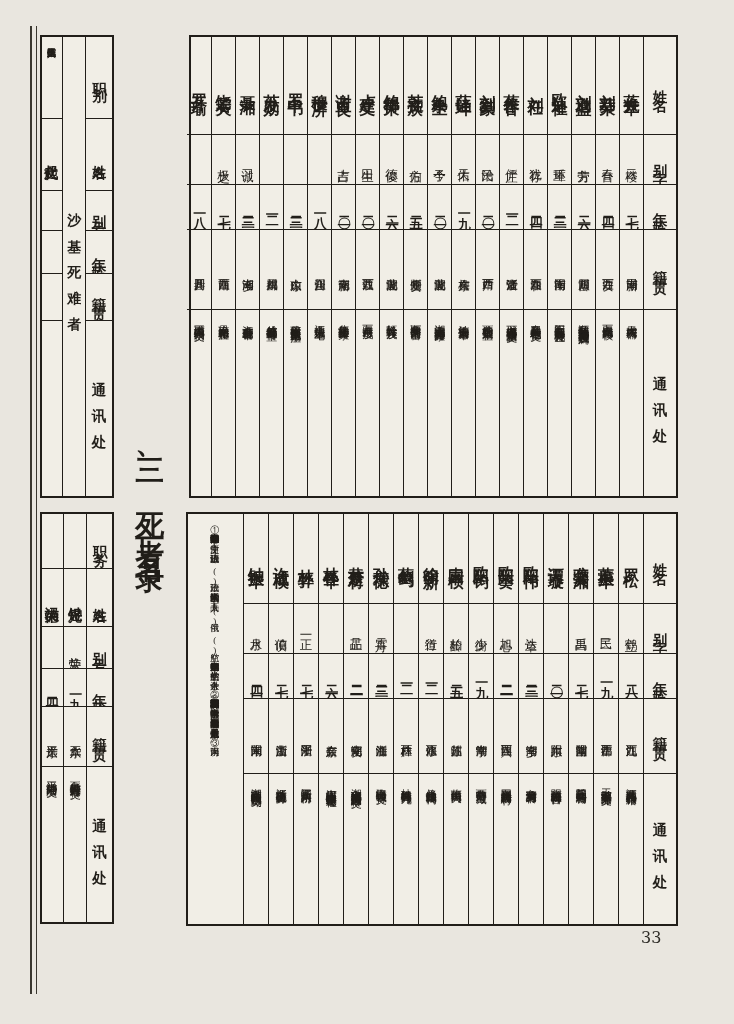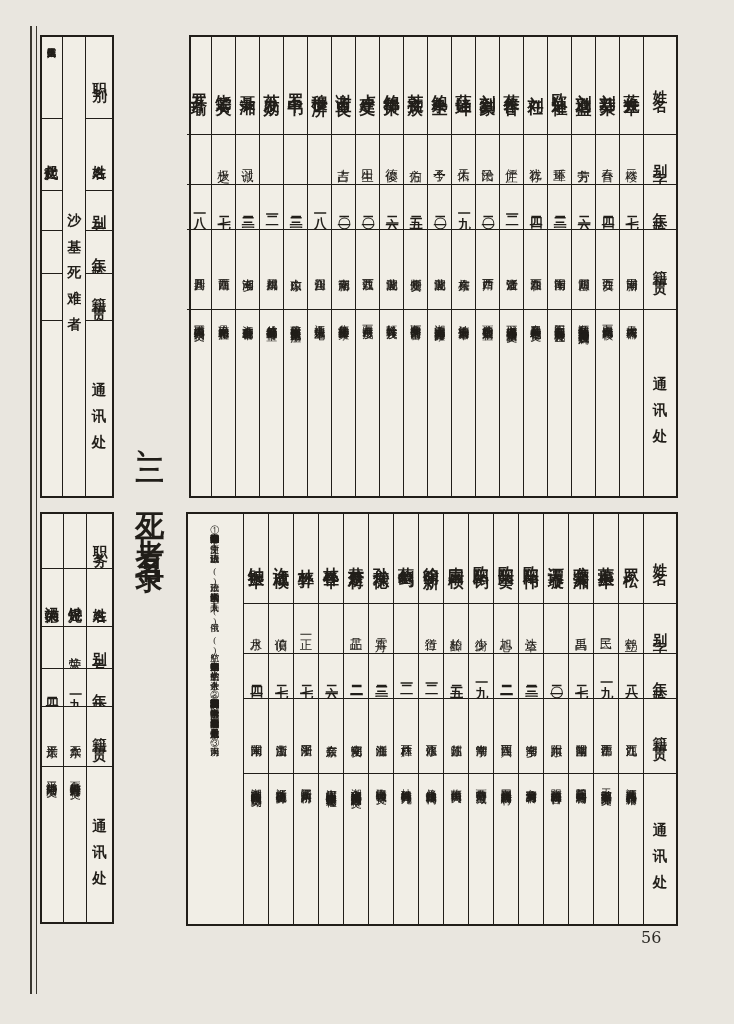--- a/index.html
+++ b/index.html
@@ -816,14 +816,14 @@
           <span class="vtext">湖南耒阳县钟氏宗祠代收交同仁坳</span>
         </div>
       </div>
       <div class="col" style="width: 58px;">
         <div class="cell foot-cell last">
           <span class="vtext">①本期办学中途抽调部分学生组办了政治训练班,文中所注(政治训练班)、(政治班)的同学均系该班学生,共五十人,(留俄)、(航空)则指本期办学中途所选拔留俄、航空的学生,各计十余人。②根据《国民革命军中央军事政治学校第五期补印同学录》附录补入,附录中并注明该批同学,其名单因同学录照印时生病而遗漏,于一九二八年七月二十八日重新登记。③误为河南。</span>
         </div>
       </div>
     </div>
 
-  <div class="page-number">56</div>
+  <div class="page-number">33</div>
 </div>
 
 </body></html>

